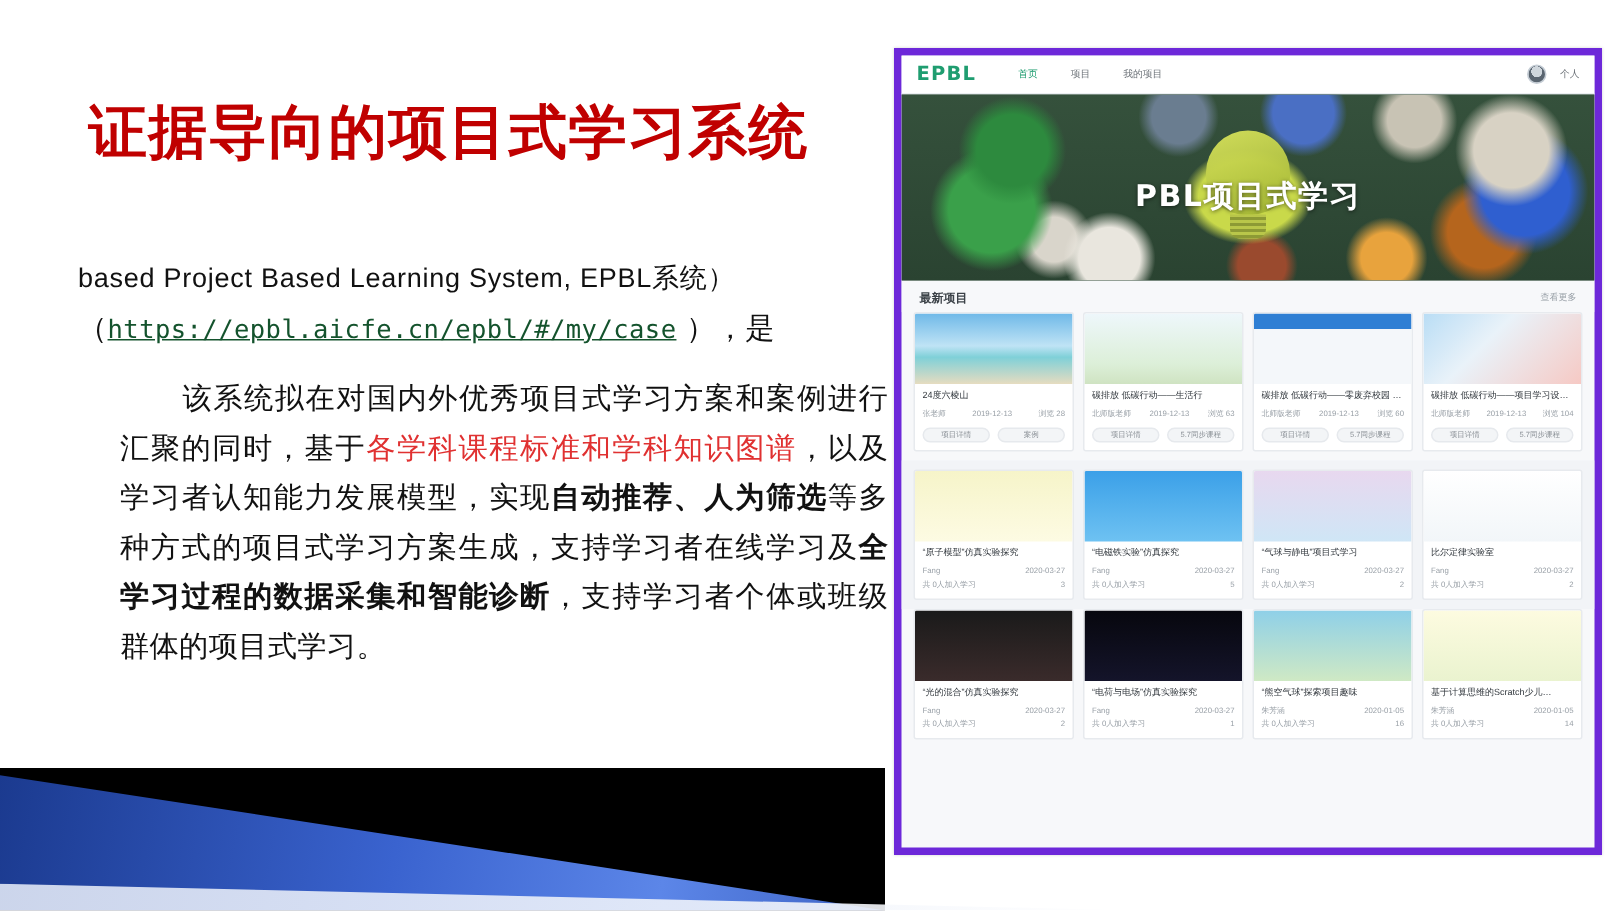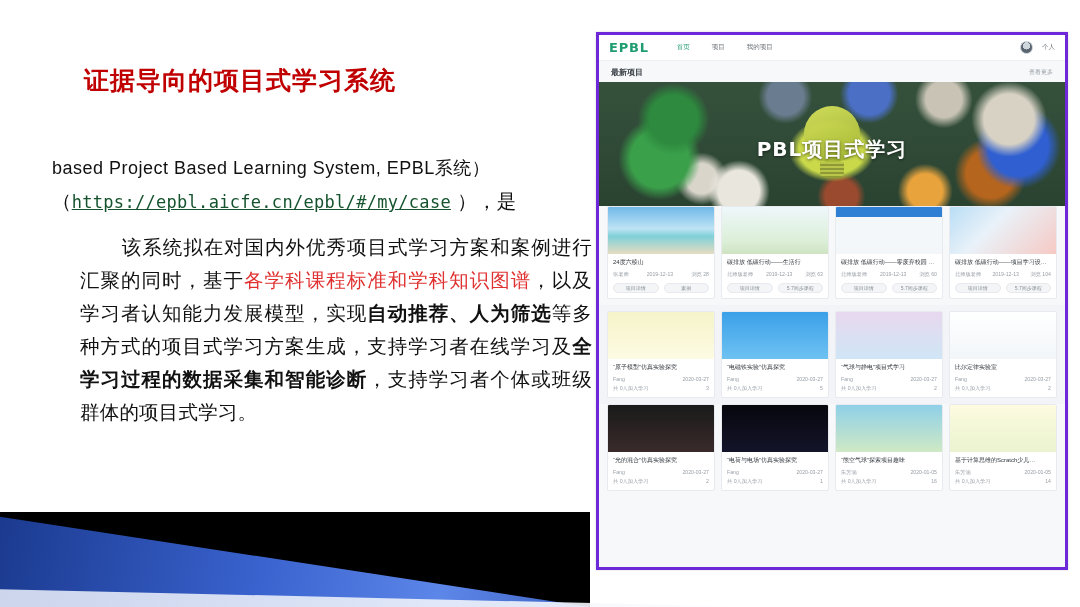--- a/index.html
+++ b/index.html
@@ -39,26 +39,26 @@
 
   
   #left-col {
     position: absolute;
     left: 52px; top: 66px;
     width: 540px;
   }
   #page-title {
     color: #c00000;
     font-weight: bold;
-    font-size: 25px;
+    font-size: 39px;
     letter-spacing: 1px;
     line-height: 1.2;
     font-family: "DejaVu Sans", sans-serif;
     white-space: nowrap;
-    margin-left: 32px;
+    margin-left: 7px;
   }
 
   .para {
     margin-top: 22px;
     font-size: 19.5px;
     line-height: 33px;
     color: #111;
     text-align: justify;
     font-family: "DejaVu Sans", sans-serif;
     letter-spacing: .2px;
@@ -87,21 +87,21 @@
     font-family: "DejaVu Sans", sans-serif;
     letter-spacing: -0.1px;
   }
 
   
   #screenshot {
     position: absolute;
     left: 596px; top: 32px;
     width: 472px; height: 538px;
     background: #f7f8fa;
-    border: 3px solid #6d28d9;
+    border: 5px solid #6d28d9;
     overflow: hidden;
     box-shadow: 0 0 2px rgba(0,0,0,.18);
   }
 
   
   #site-header {
     height: 26px;
     background: #ffffff;
     display: flex;
     align-items: center;
@@ -311,34 +311,34 @@
         <span class="nav-item active">首页</span>
         <span class="nav-item">项目</span>
         <span class="nav-item">我的项目</span>
       </div>
       <div id="header-right">
         <div id="avatar"></div>
         <span id="user-name">个人</span>
       </div>
     </div>
 
-    <div id="latest-bar">
-      <span id="latest-title">最新项目</span>
-      <span id="latest-more">查看更多</span>
-    </div>
-
     <div id="hero">
       <div id="hero-bg"></div>
       <div id="hero-bulb">
         <div class="glass"></div>
         <div class="base"></div>
       </div>
       <div id="hero-title">PBL项目式学习</div>
     </div>
 
+    <div id="latest-bar">
+      <span id="latest-title">最新项目</span>
+      <span id="latest-more">查看更多</span>
+    </div>
+
     <div class="grid-row">
       <div class="card">
         <div class="card-thumb th-beach"></div>
         <div class="card-body">
           <div class="card-title">24度六棱山</div>
           <div class="card-meta">
             <span>张老师</span>
             <span>2019-12-13</span>
             <span>浏览 28</span>
           </div>

